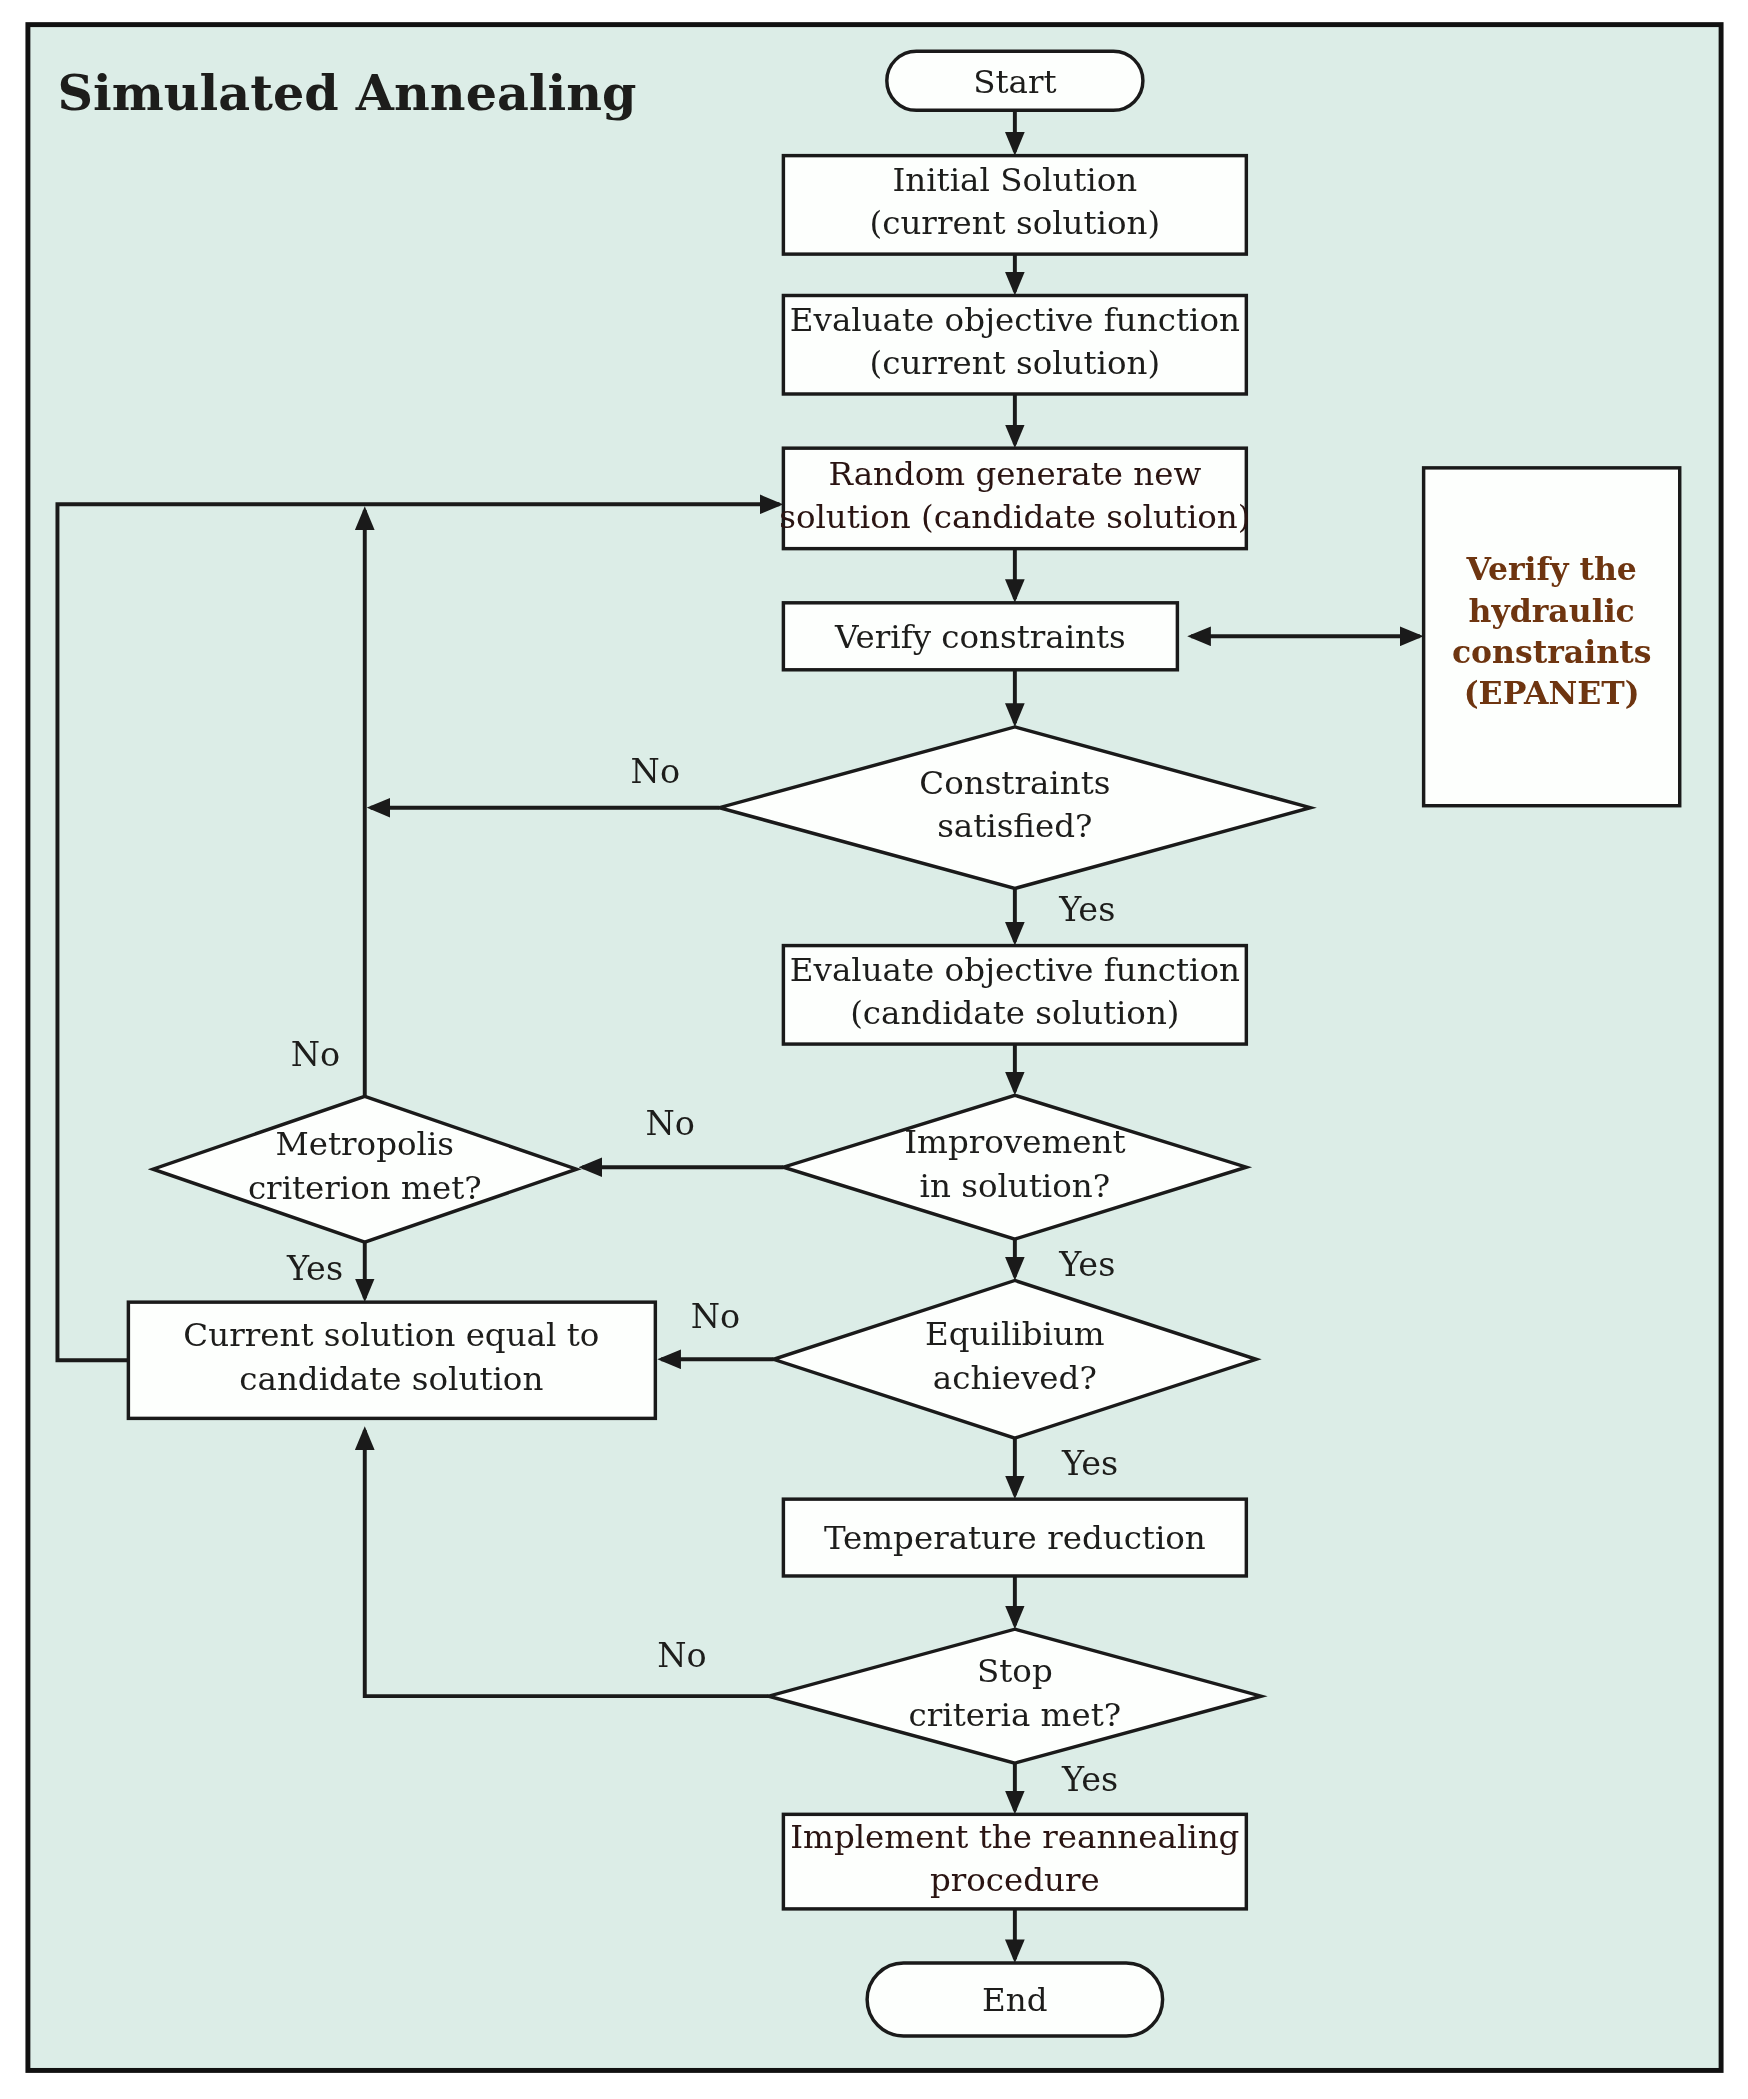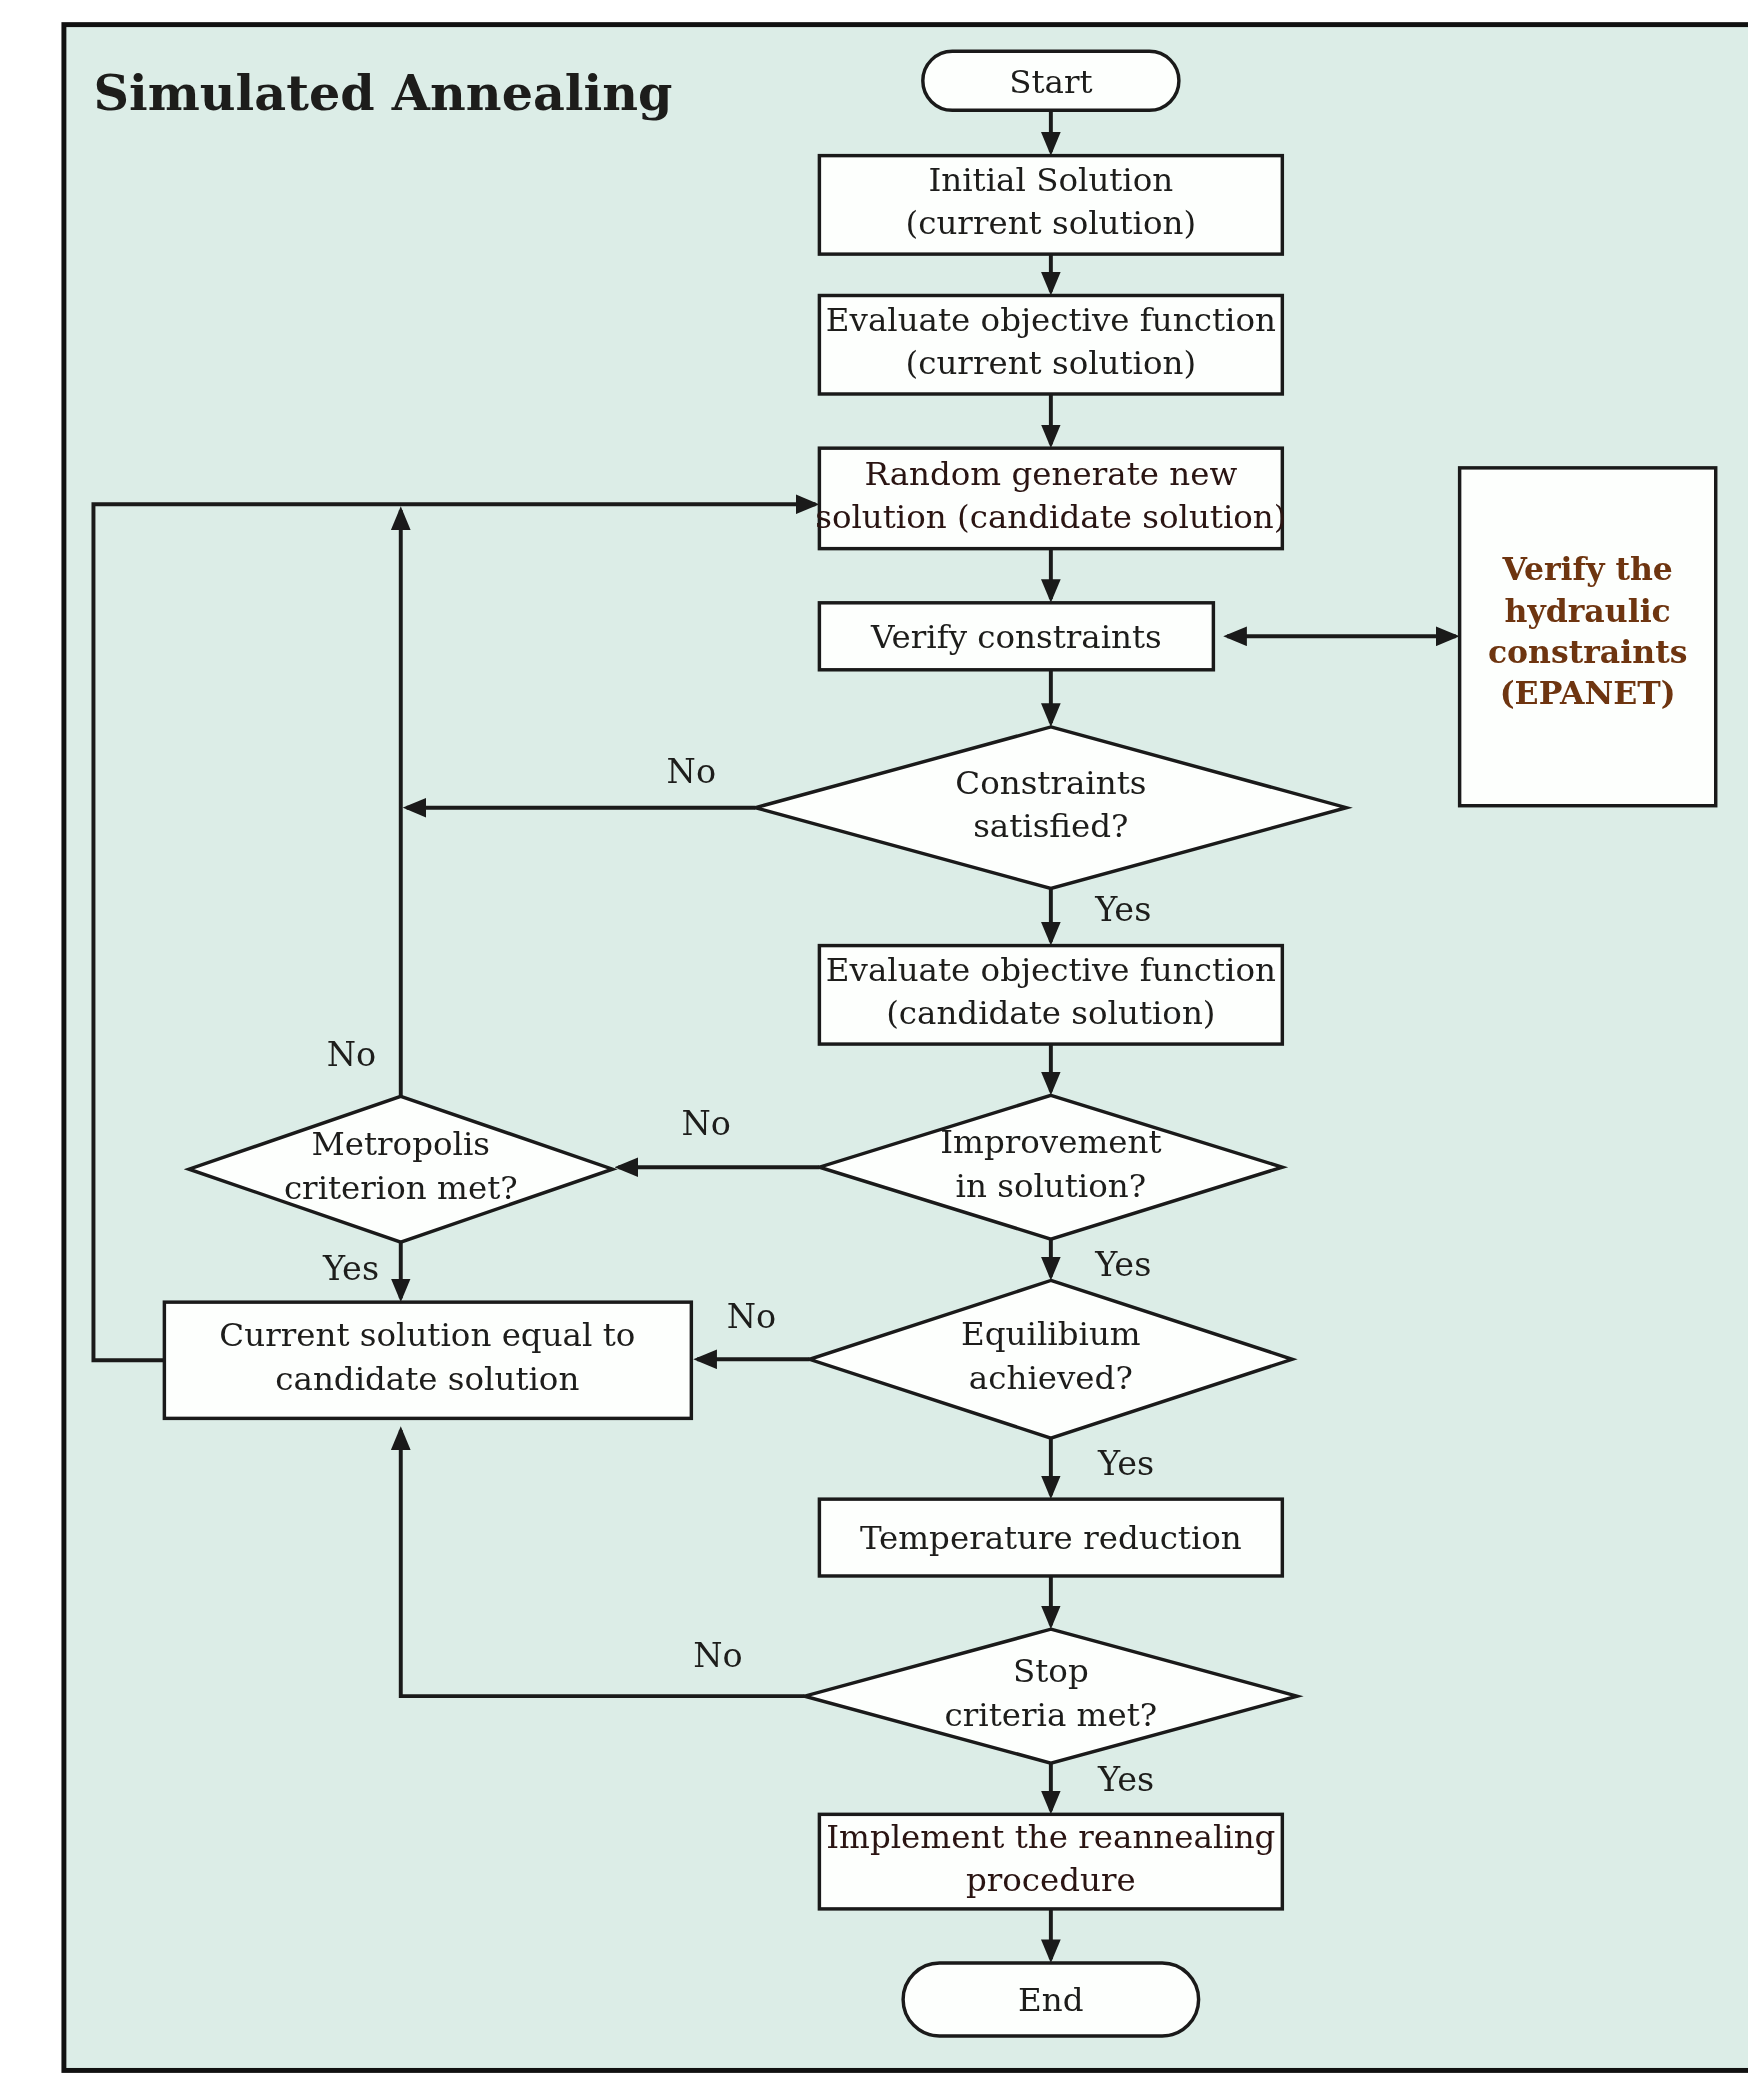--- a/index.html
+++ b/index.html
@@ -5,21 +5,20 @@
   html, body {
     margin: 0;
     padding: 0;
     background: #ffffff;
   }
   .stage {
     position: relative;
     width: 1679px;
     height: 2099px;
     font-family: "DejaVu Serif", serif;
-    margin-left: 36px;
   }
   svg text {
     font-family: "DejaVu Serif", serif;
     fill: #1d1d1b;
   }
   .node-text   { font-size: 33px; }
   .edge-label  { font-size: 34px; }
   .title-text  { font-size: 50px; font-weight: bold; }
   .pink-text   { fill: #2a1412; }
   .orange-text { fill: #6e3510; font-weight: bold; font-size: 32px; }

